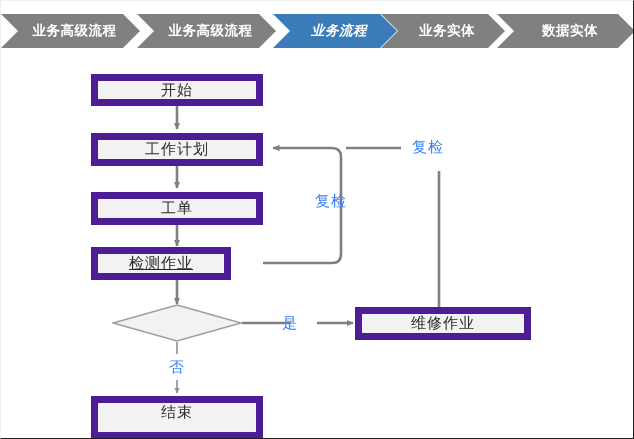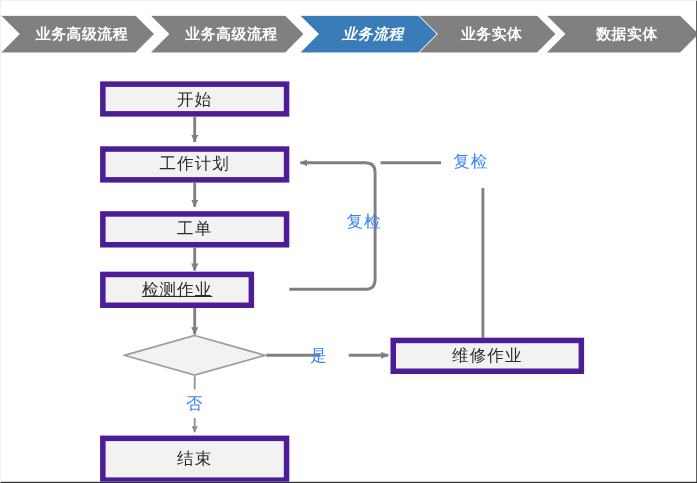--- a/index.html
+++ b/index.html
@@ -54,24 +54,24 @@
   #flow {
     position: absolute;
     left: 0;
     top: 0;
     width: 634px;
     height: 439px;
   }
   .node {
     position: absolute;
     background: #f2f2f2;
-    border: 5px solid #4c1d95;
+    border: 7px solid #4c1d95;
     box-sizing: border-box;
     display: flex;
-    align-items: center;
+    align-items: flex-start;
     justify-content: center;
     font-size: 15px;
     color: #2b2b2b;
     letter-spacing: 1px;
   }
   .diamond-wrap {
     position: absolute;
     display: flex;
     align-items: center;
     justify-content: center;

